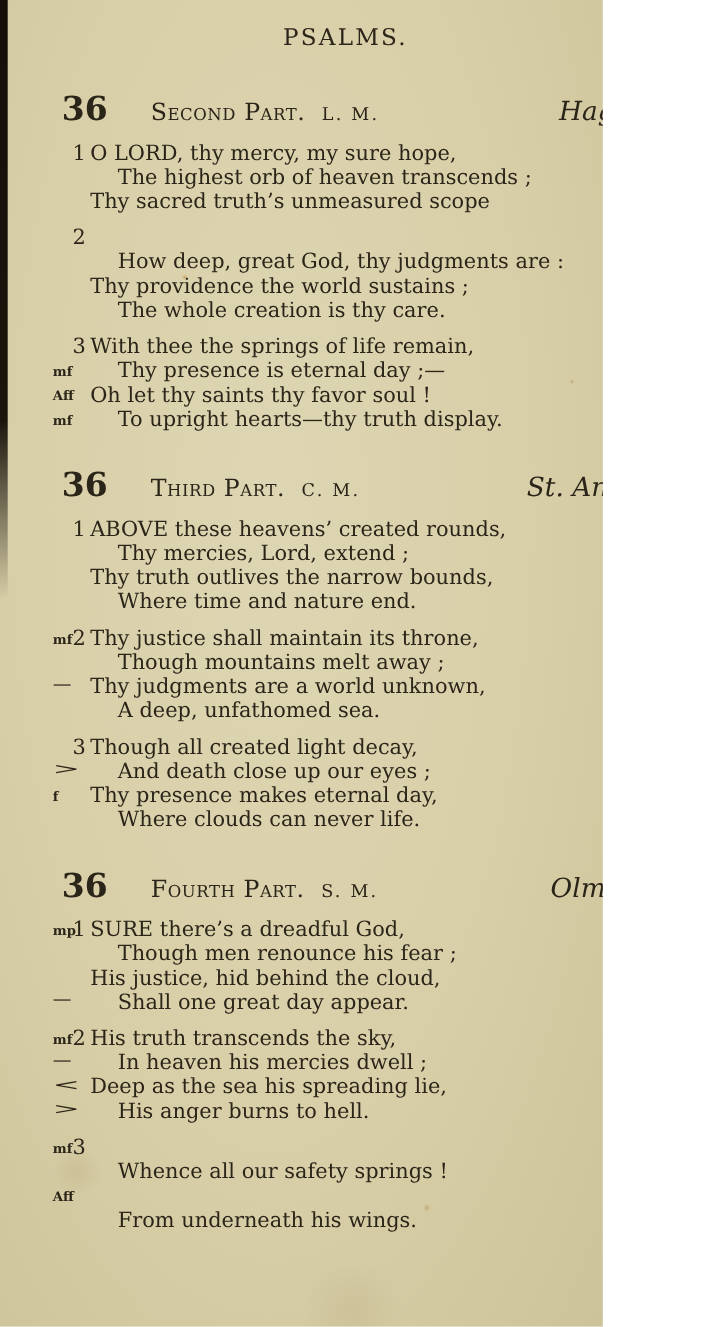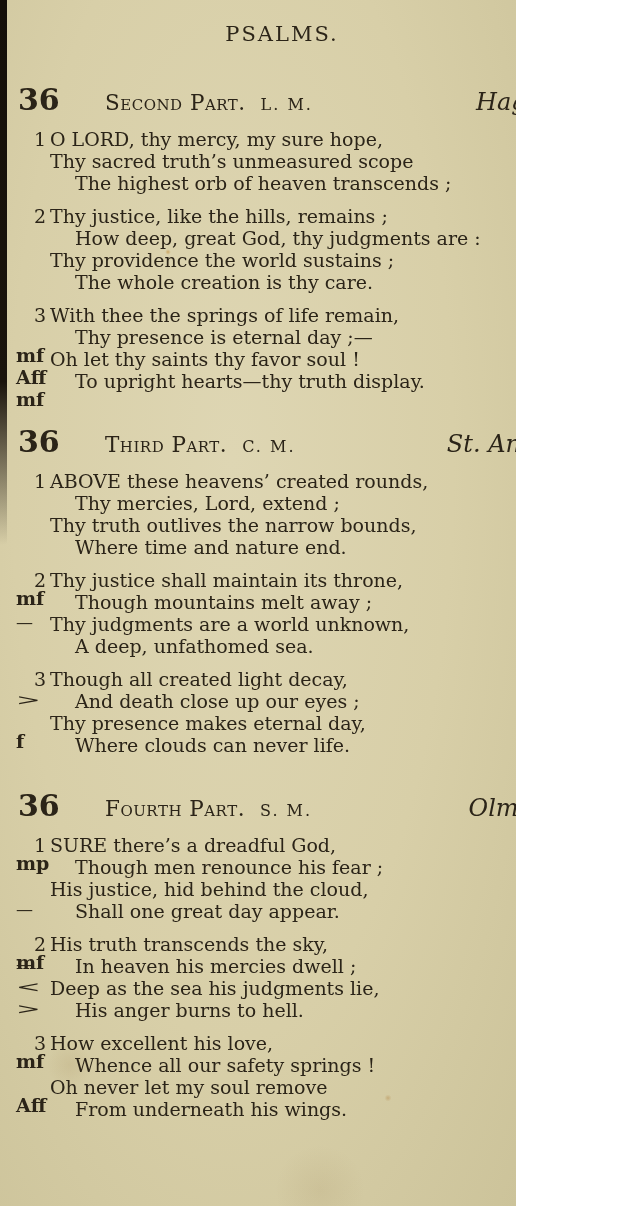--- a/index.html
+++ b/index.html
@@ -4,20 +4,21 @@
 <style>
   html,body{margin:0;padding:0;}
   body{
     width:640px;height:1206px;
     font-family:"DejaVu Serif","Liberation Serif",serif;
   }
   .page{
     position:relative;width:516px;height:1206px;overflow:hidden;
     background:radial-gradient(ellipse at 45% 38%, #ded6b3 0%, #d8cfa8 55%, #ccc39a 100%);
     color:#2b2418;
+    padding-left:32px;
   }
   .binding-edge{
     position:absolute;left:0;top:0;width:7px;height:545px;
     background:linear-gradient(to bottom, #140f09 0%, #1a140c 70%, rgba(26,20,12,0) 100%);
     border-radius:0 0 4px 0;
   }
   .foxing{
     position:absolute;inset:0;pointer-events:none;
     background-image:
       radial-gradient(circle 4px at 168px 252px, rgba(190,130,40,.55), rgba(190,130,40,0) 70%),
@@ -28,29 +29,29 @@
       radial-gradient(circle 45px at 600px 520px, rgba(130,95,40,.10), rgba(130,95,40,0) 75%),
       radial-gradient(circle 60px at 320px 1190px, rgba(120,85,35,.08), rgba(120,85,35,0) 75%);
   }
   .inner{position:relative;width:564px;}
   .running-header{position:relative;padding-top:22px;height:28px;}
   .running-title{
     display:block;text-align:center;font-size:21px;letter-spacing:2px;
   }
   .page-number{position:absolute;right:13px;top:22px;font-size:20px;}
   .hymn-head{display:flex;align-items:baseline;margin-top:32px;}
-  .hymn-num{font-size:30px;font-weight:bold;margin-left:18px;min-width:54px;}
+  .hymn-num{font-size:30px;font-weight:bold;margin-left:18px;min-width:54px;text-align:center;}
   .hymn-part{margin-left:33px;font-variant:small-caps;font-size:21.5px;letter-spacing:.5px;}
   .hymn-meter{margin-left:15px;font-size:16px;letter-spacing:2px;}
   .hymn-tune{margin-left:auto;font-style:italic;font-size:24px;}
   .verses{margin-top:11px;}
   .verse{margin-bottom:11px;}
   .line{position:relative;padding-left:50px;font-size:19px;line-height:22.2px;height:22px;white-space:nowrap;}
   .line.indent{padding-left:75px;}
-  .marker{position:absolute;left:16px;top:20px;font-size:19px;line-height:18px;font-weight:bold;}
+  .marker{position:absolute;left:16px;top:3px;font-size:12px;line-height:18px;font-weight:bold;}
   .marker.hairpin{font-size:14px;transform:scaleX(2.1);transform-origin:left center;font-weight:normal;top:1px;}
   .marker.dash{font-size:17px;font-weight:normal;top:0;}
   .vnum{position:absolute;left:34px;font-size:19px;}
 </style>
 </head>
 <body>
 
 <div class="page">
   <div class="binding-edge"></div>
   <div class="foxing"></div>
@@ -68,38 +69,37 @@
       <span class="hymn-tune">Hague.</span>
     </div>
     <div class="verses">
             <div class="verse">
   <div class="line">
     <span class="marker"></span>
     <span class="vnum">1</span>
     <span class="text">O LORD, thy mercy, my sure hope,</span>
   </div>
 
+  <div class="line indent">
+    <span class="marker"></span>
+    <span class="vnum"></span>
+    <span class="text">The highest orb of heaven transcends ;</span>
+  </div>
+
   <div class="line">
     <span class="marker"></span>
     <span class="vnum"></span>
     <span class="text">Thy sacred truth’s unmeasured scope</span>
   </div>
 
-  <div class="line indent">
-    <span class="marker"></span>
-    <span class="vnum"></span>
-    <span class="text">The highest orb of heaven transcends ;</span>
-  </div>
-
 </div>
             <div class="verse">
   <div class="line">
     <span class="marker"></span>
     <span class="vnum">2</span>
-    <span class="text">Thy justice, like the hills, remains ;</span>
   </div>
 
   <div class="line indent">
     <span class="marker"></span>
     <span class="vnum"></span>
     <span class="text">How deep, great God, thy judgments are :</span>
   </div>
 
   <div class="line">
     <span class="marker"></span>
@@ -269,46 +269,44 @@
 
   <div class="line indent">
     <span class="marker dash">—</span>
     <span class="vnum"></span>
     <span class="text">In heaven his mercies dwell ;</span>
   </div>
 
   <div class="line">
     <span class="marker hairpin">&lt;</span>
     <span class="vnum"></span>
-    <span class="text">Deep as the sea his judgments lie,</span>
+    <span class="text">Deep as the sea his spreading lie,</span>
   </div>
 
   <div class="line indent">
     <span class="marker hairpin">&gt;</span>
     <span class="vnum"></span>
     <span class="text">His anger burns to hell.</span>
   </div>
 </div>
             <div class="verse">
   <div class="line">
     <span class="marker">mf</span>
     <span class="vnum">3</span>
-    <span class="text">How excellent his love,</span>
   </div>
 
   <div class="line indent">
     <span class="marker"></span>
     <span class="vnum"></span>
     <span class="text">Whence all our safety springs !</span>
   </div>
 
   <div class="line">
     <span class="marker">Aff</span>
     <span class="vnum"></span>
-    <span class="text">Oh never let my soul remove</span>
   </div>
 
   <div class="line indent">
     <span class="marker"></span>
     <span class="vnum"></span>
     <span class="text">From underneath his wings.</span>
   </div>
 </div>
           </div>
   </section>

